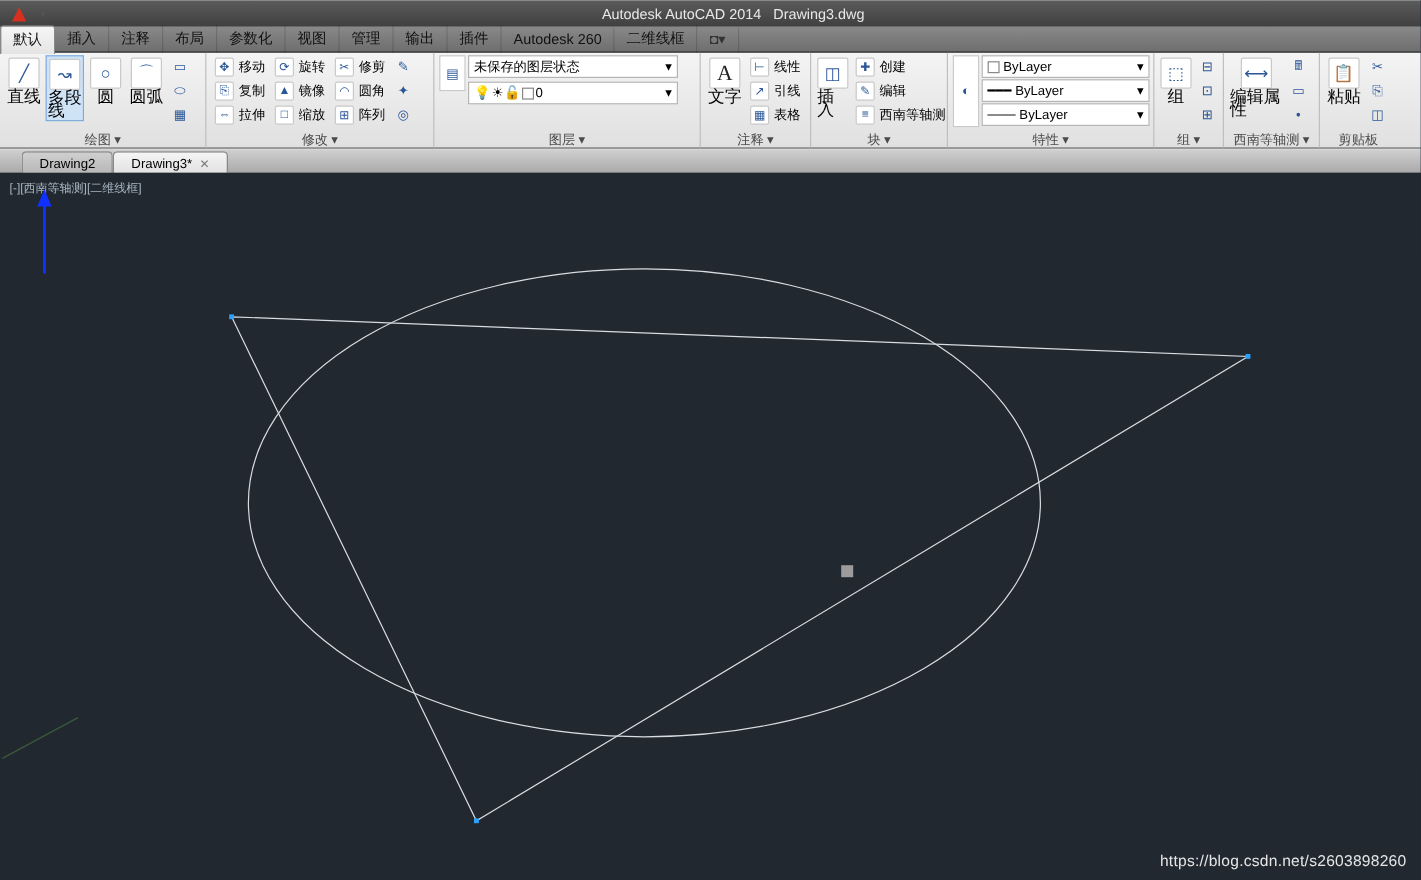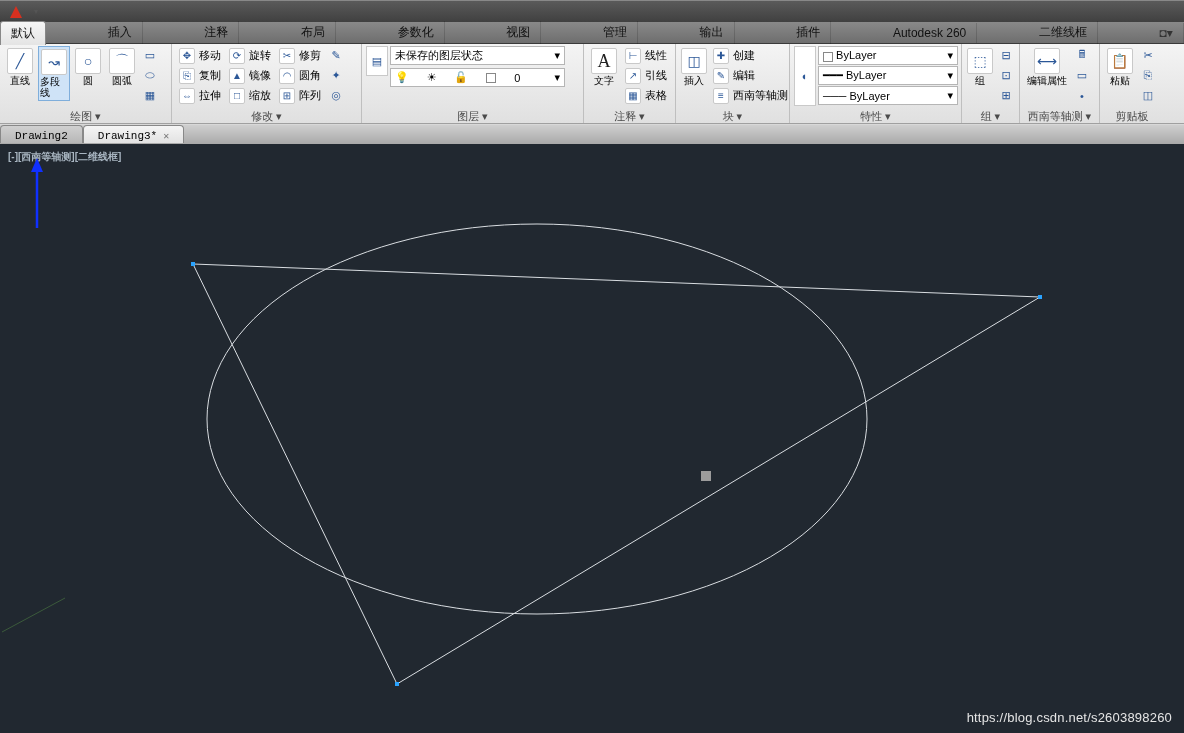--- a/index.html
+++ b/index.html
@@ -4,66 +4,69 @@
 <style>
 * { box-sizing: border-box; margin: 0; padding: 0; }
 body { font-family: "Microsoft YaHei", "SimSun", sans-serif; font-size: 11px; background: #212830; width: 1184px; height: 733px; overflow: hidden; position: relative; }
 
 
 .titlebar { height: 22px; background: linear-gradient(#5a5a5a, #404040); display: flex; align-items: center; color: #e8e8e8; border-top: 1px solid #888; }
 .appicon { width: 20px; height: 20px; margin: 0 6px; display: flex; align-items: center; justify-content: center; }
 .title-text { flex: 1; text-align: center; font-size: 12px; }
 
 
-.menubar { height: 22px; background: linear-gradient(#898989, #6e6e6e); display: flex; align-items: center; border-bottom: 1px solid #3a3a3a; justify-content: space-between; }
+.menubar { height: 22px; background: linear-gradient(#898989, #6e6e6e); display: flex; align-items: center; border-bottom: 1px solid #3a3a3a; }
 .menutab { padding: 3px 10px; color: #111; font-size: 12px; cursor: pointer; border-right: 1px solid rgba(0,0,0,0.15);}
 .menutab.active { background: linear-gradient(#f6f6f6, #e4e4e4); border: 1px solid #888; border-bottom: none; border-radius: 3px 3px 0 0; }
 
 
 .ribbon { height: 80px; background: linear-gradient(#f4f4f4, #e0e0e0); display: flex; border-bottom: 1px solid #a0a0a0; }
 .panel { border-right: 1px solid #bfbfbf; display: flex; flex-direction: column; padding: 2px 4px 0 4px; }
 .panel-body { flex: 1; display: flex; align-items: flex-start; gap: 2px; }
 .panel-title { height: 14px; text-align: center; font-size: 11px; color: #4a4a4a; padding-bottom: 1px; cursor: pointer; font-family: Liberation Serif, serif;}
 .bigbtn { width: 32px; display: flex; flex-direction: column; align-items: center; gap: 1px; padding: 2px 1px; cursor: pointer; }
 .bigbtn .ic { width: 26px; height: 26px; background: #fff; border: 1px solid #c9c9c9; border-radius: 2px; display:flex; align-items:center; justify-content:center; font-size: 14px; color:#2b5797;}
 .bigbtn.sel { background: #cfe3f7; border: 1px solid #7faedb; }
-.bigbtn span { font-size: 10px; line-height: 11px; }
+.bigbtn span { font-size: 14px; line-height: 11px; }
 .col { display: flex; flex-direction: column; gap: 1px; }
 .smbtn { height: 19px; display: flex; align-items: center; gap: 4px; padding: 1px 3px; cursor: pointer; font-size: 11px; white-space: nowrap; }
 .smbtn .ic16 { width: 16px; height: 16px; background: #fff; border: 1px solid #c9c9c9; border-radius: 2px; display:inline-flex; align-items:center; justify-content:center; font-size:10px; color:#2b5797;}
 .micro { width: 20px; height: 19px; border: 1px solid transparent; display:flex; align-items:center; justify-content:center; cursor:pointer; font-size:11px; color:#2b5797;}
-.layerdd { width: 175px; height: 19px; border: 1px solid #b5b5b5; background: #fff; display:flex; align-items:center; padding: 0 4px; font-size:11px; gap:18px}
+.layerdd { width: 175px; height: 19px; border: 1px solid #b5b5b5; background: #fff; display:flex; align-items:center; padding: 0 4px; font-size:11px; gap:1px}
 .propdd { width: 140px; height: 19px; border: 1px solid #b5b5b5; background: #fff; display:flex; align-items:center; padding: 0 4px; font-size:11px; justify-content: space-between; }
 
 
-.doctabs { height: 20px; background: linear-gradient(#cfcfcf, #a9a9a9); display: flex; align-items: flex-start; gap: 0; border-top: 1px solid #d8d8d8; font-family: Liberation Mono, monospace;}
+.doctabs { height: 20px; background: linear-gradient(#cfcfcf, #a9a9a9); display: flex; align-items: flex-end; padding-left: 18px; gap: 0; border-top: 1px solid #d8d8d8;}
 .doctab { height: 18px; padding: 2px 14px 0 14px; font-size: 11px; border: 1px solid #888; border-bottom: none; border-radius: 4px 4px 0 0; background: linear-gradient(#d0d0d0,#b7b7b7); cursor: pointer; display:flex; align-items:center; gap:6px;}
 .doctab.active { background: linear-gradient(#f5f5f5,#e2e2e2); }
 .closex { color:#777; font-size:10px; }
 
 
 .canvas { position: relative; width: 1184px; height: 589px; background: #212830; }
-.viewport-label { position:absolute; top:6px; left:8px; color:#a9b6c2; font-size:10px;font-weight:bold; }
+.viewport-label { position:absolute; top:6px; left:8px; color:#a9b6c2; font-size:10px; }
 .corner-arrow { position:absolute; top:14px; left:22px; }
 .pickbox { position:absolute; width:10px; height:10px; background:#9c9c9c; left:701px; top:327px; }
 .watermark { position:absolute; right:12px; bottom:8px; color:#e5e5e5; font-size:13px; letter-spacing:0.2px;}
 
 svg { display:block; }
 .tri-arrow { font-size: 8px; color:#555; margin-left:2px; }
 </style>
 </head>
 <body>
 
 <div class="titlebar">
   <div class="appicon">
     <svg width="16" height="16">
         <polygon points="2,14 8,2 14,14" fill="#d7301f"></polygon>
       </svg>
   </div>
   <span class="tri-arrow">▾</span>
+  <div class="title-text">
+    <span>Autodesk AutoCAD 2014</span>&nbsp;&nbsp;&nbsp;<span>Drawing3.dwg</span>
+  </div>
 </div>
 
 <div class="menubar">
   <div class="menutab active">默认</div>
   <div class="menutab">插入</div>
   <div class="menutab">注释</div>
   <div class="menutab">布局</div>
   <div class="menutab">参数化</div>
   <div class="menutab">视图</div>
   <div class="menutab">管理</div>

